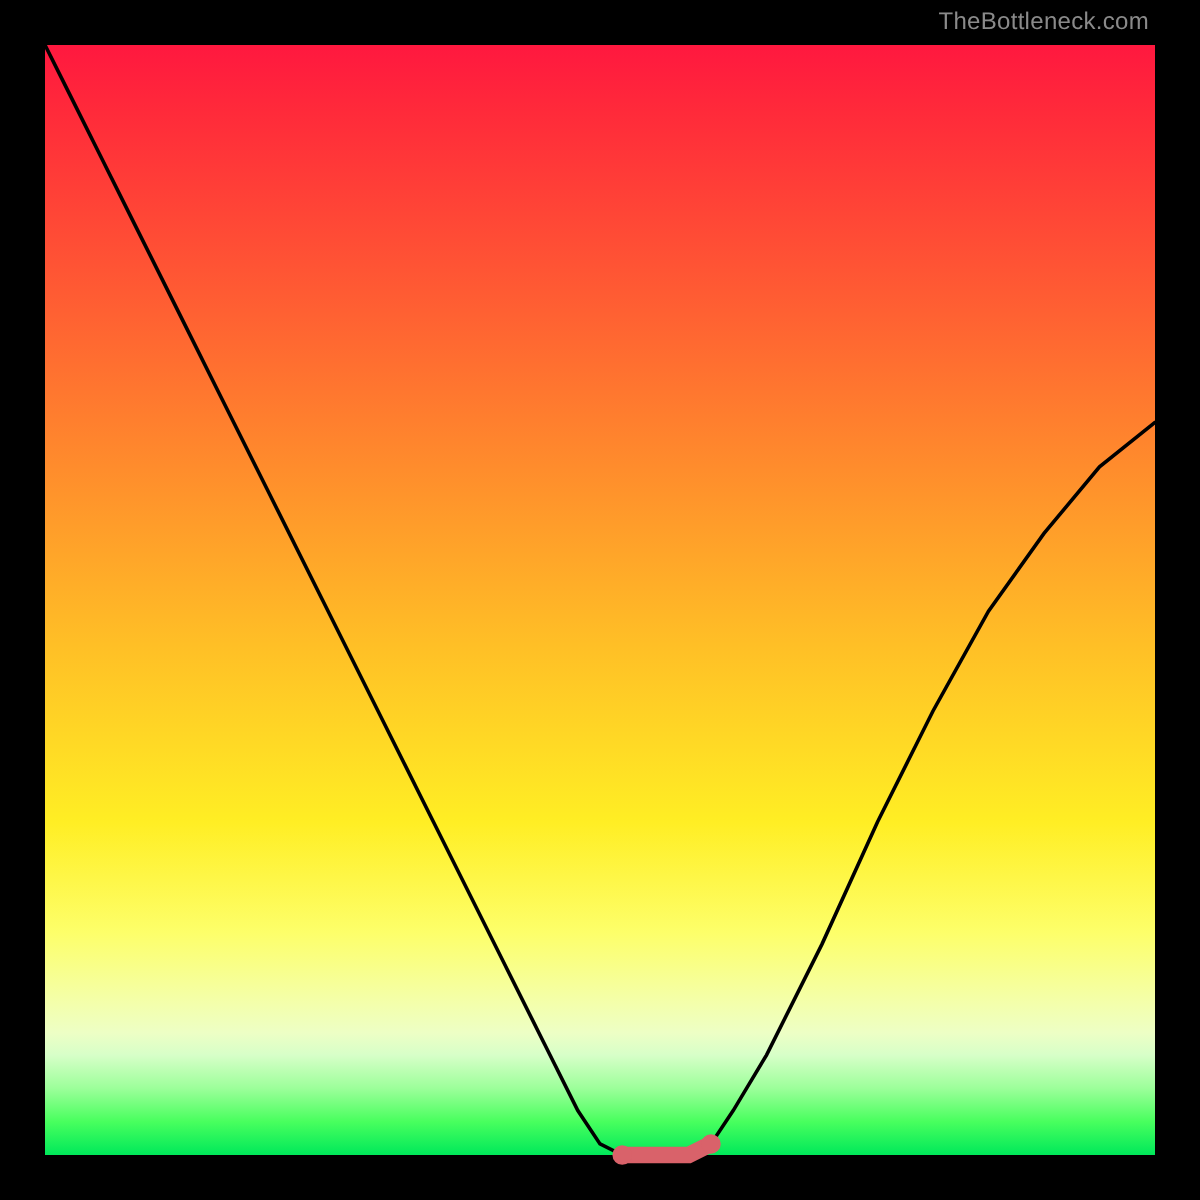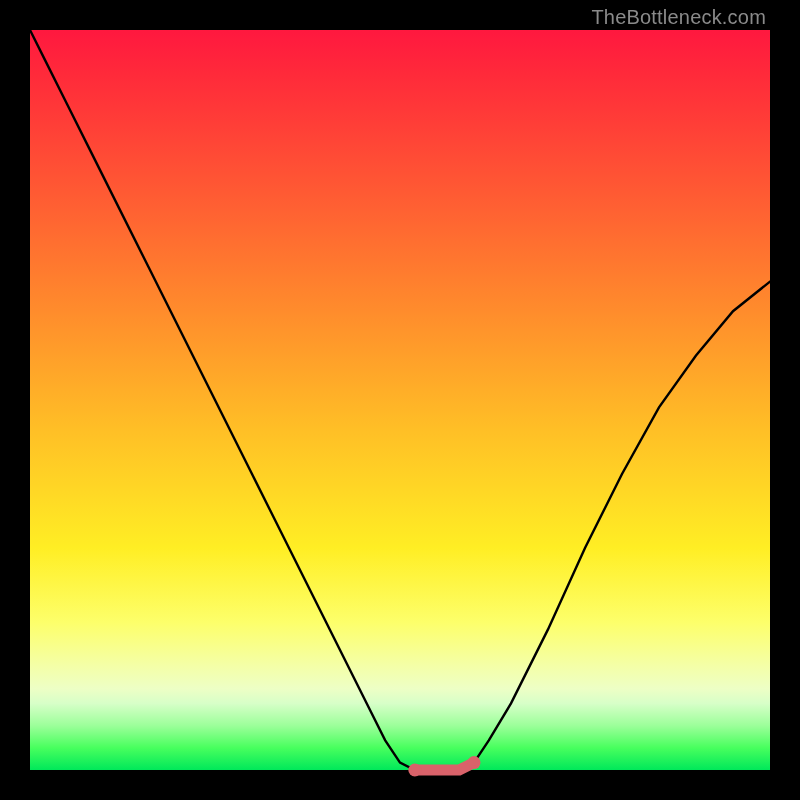--- a/index.html
+++ b/index.html
@@ -41,21 +41,21 @@
       #9cff9a 94%,
       #48ff5e 97%,
       #00e85a 100%
     );
   }
   .watermark {
     position: absolute;
     top: 6px;
     right: 34px;
     color: #8a8a8a;
-    font-size: 20px;
+    font-size: 16px;
     letter-spacing: 0.2px;
     user-select: none;
   }
   svg.curve {
     position: absolute;
     left: 0;
     top: 0;
     width: 740px;
     height: 740px;
     overflow: visible;

